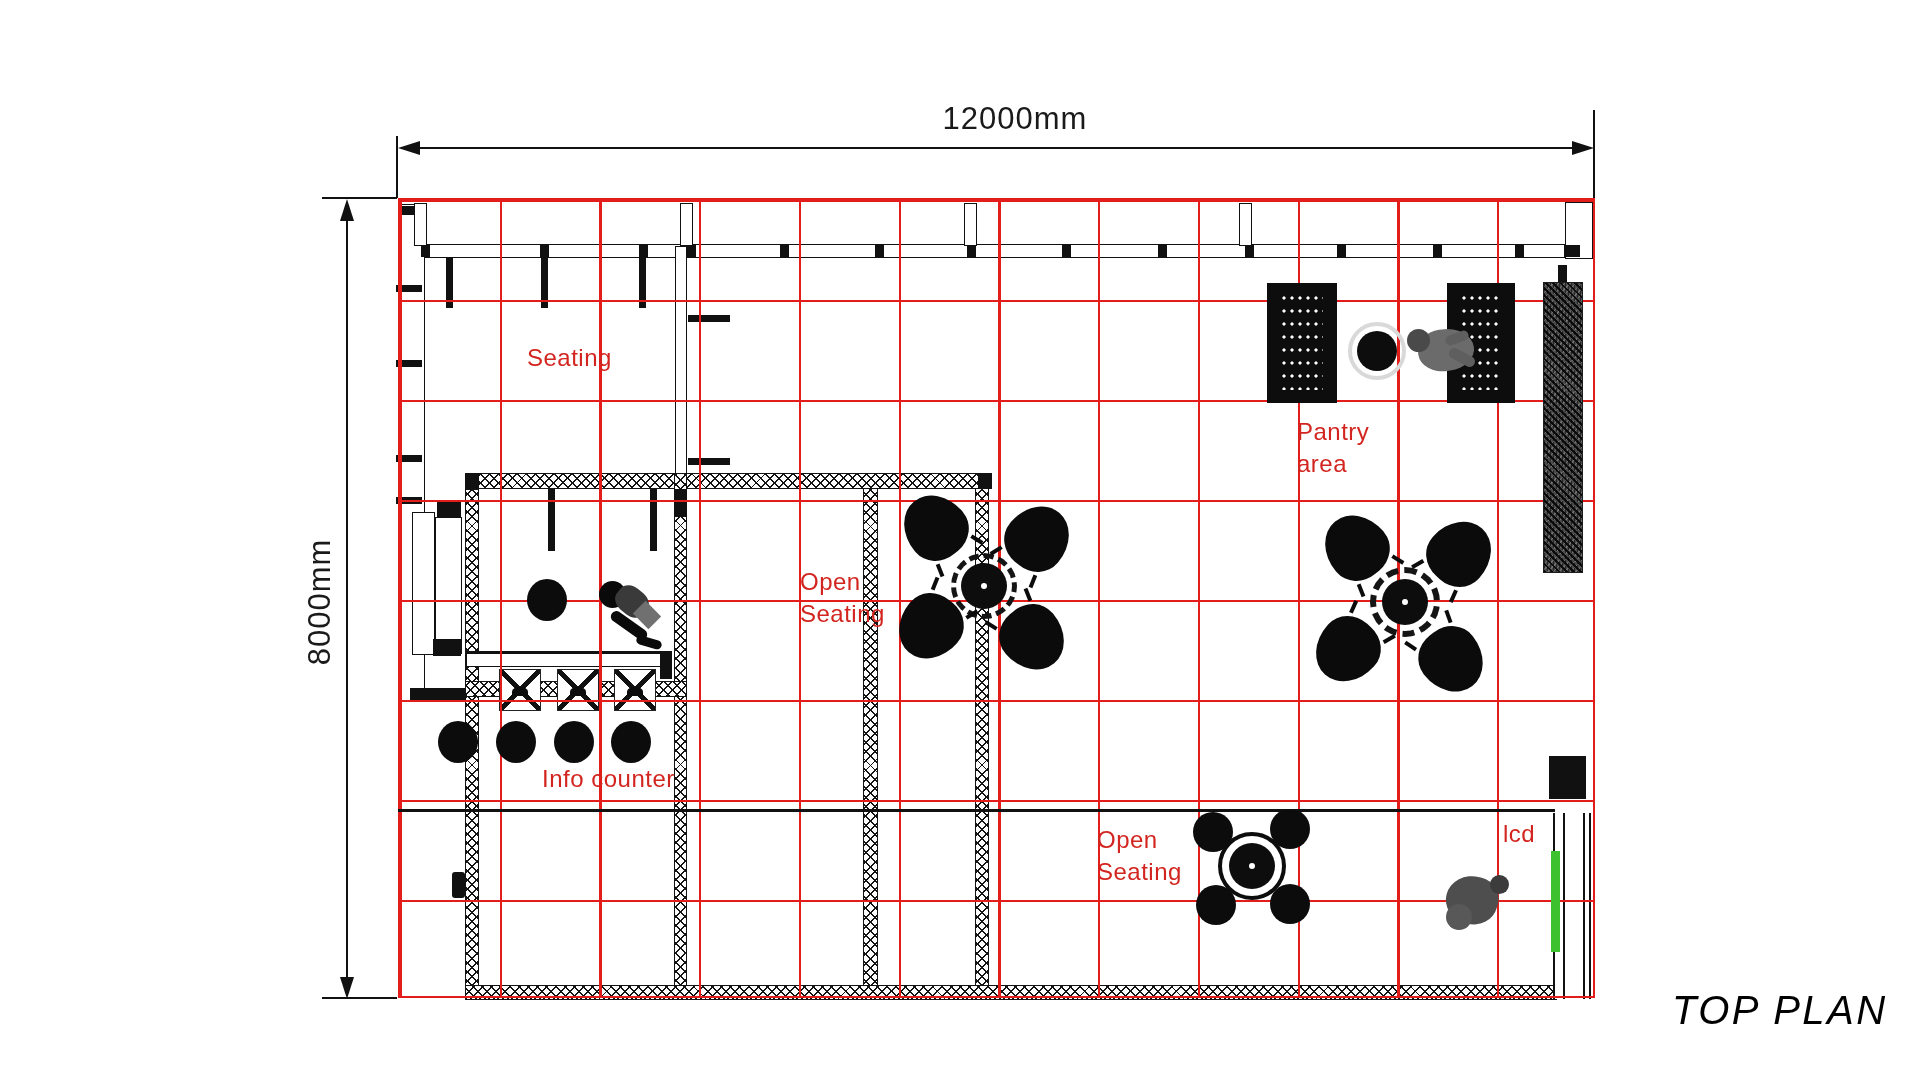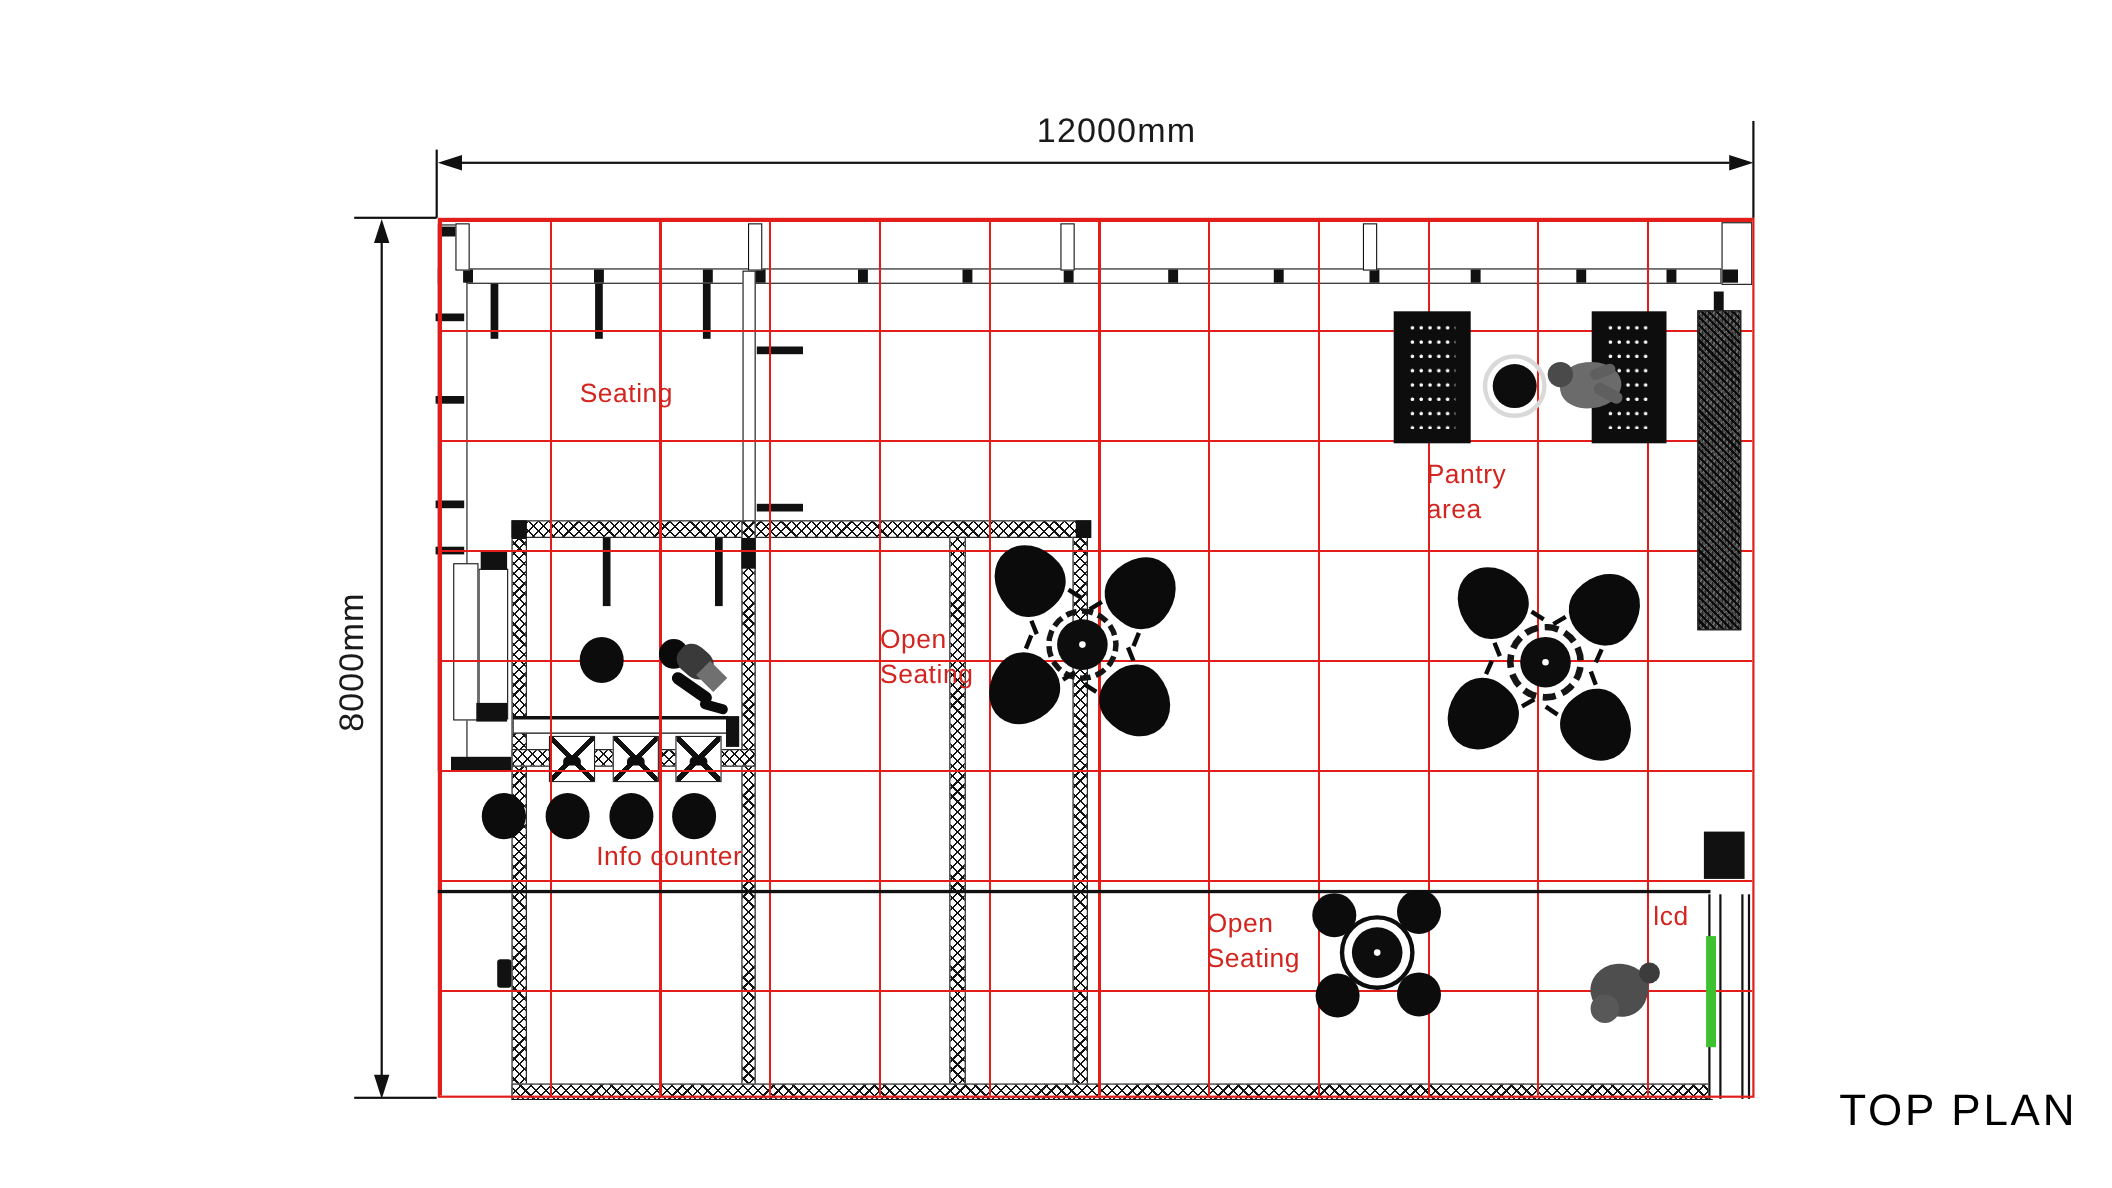--- a/index.html
+++ b/index.html
@@ -68,21 +68,21 @@
   
   .dimline{background:var(--ink);}
   .arrow{width:0;height:0;}
   .arrow.left {border-top:7px solid transparent;border-bottom:7px solid transparent;border-right:22px solid var(--ink);}
   .arrow.right{border-top:7px solid transparent;border-bottom:7px solid transparent;border-left:22px solid var(--ink);}
   .arrow.up   {border-left:7px solid transparent;border-right:7px solid transparent;border-bottom:22px solid var(--ink);}
   .arrow.down {border-left:7px solid transparent;border-right:7px solid transparent;border-top:22px solid var(--ink);}
   .dimtext{color:#1a1a1a;font-size:31px;letter-spacing:1px;}
   
   .arealabel{color:var(--label);font-size:24px;line-height:32px;letter-spacing:0.5px;white-space:nowrap;}
-  .titletext{color:#000;font-size:40px;letter-spacing:2.5px;white-space:nowrap;}
+  .titletext{color:#000;font-size:40px;letter-spacing:2.5px;white-space:nowrap;font-style:italic;}
 </style>
 </head>
 <body style="--grid: #e21d1a; --label: #d3251f; --ink: #111111; --green: #3ec12e;">
 
 <div class="abs z-top">
   <div class="abs dimline" style="left:420px;top:147px;width:1152px;height:2px;"></div>
   <div class="abs arrow left" style="left:398px;top:141px;"></div>
   <div class="abs arrow right" style="left:1572px;top:141px;"></div>
   <div class="abs dimline" style="left:396px;top:136px;width:2px;height:62px;"></div>
   <div class="abs dimline" style="left:1593px;top:110px;width:2px;height:88px;"></div>

